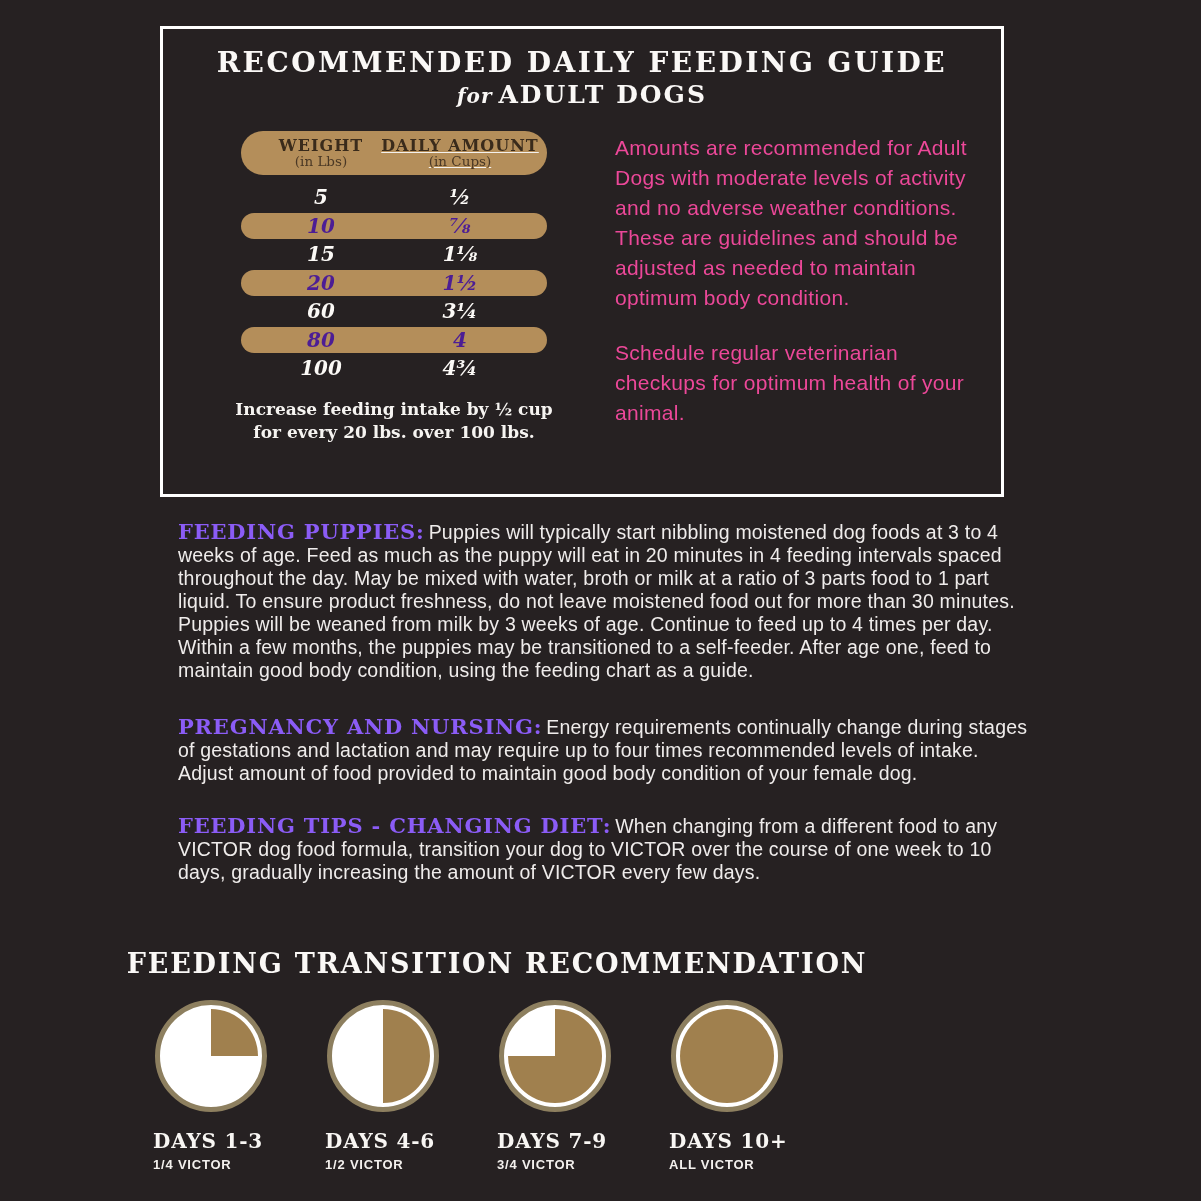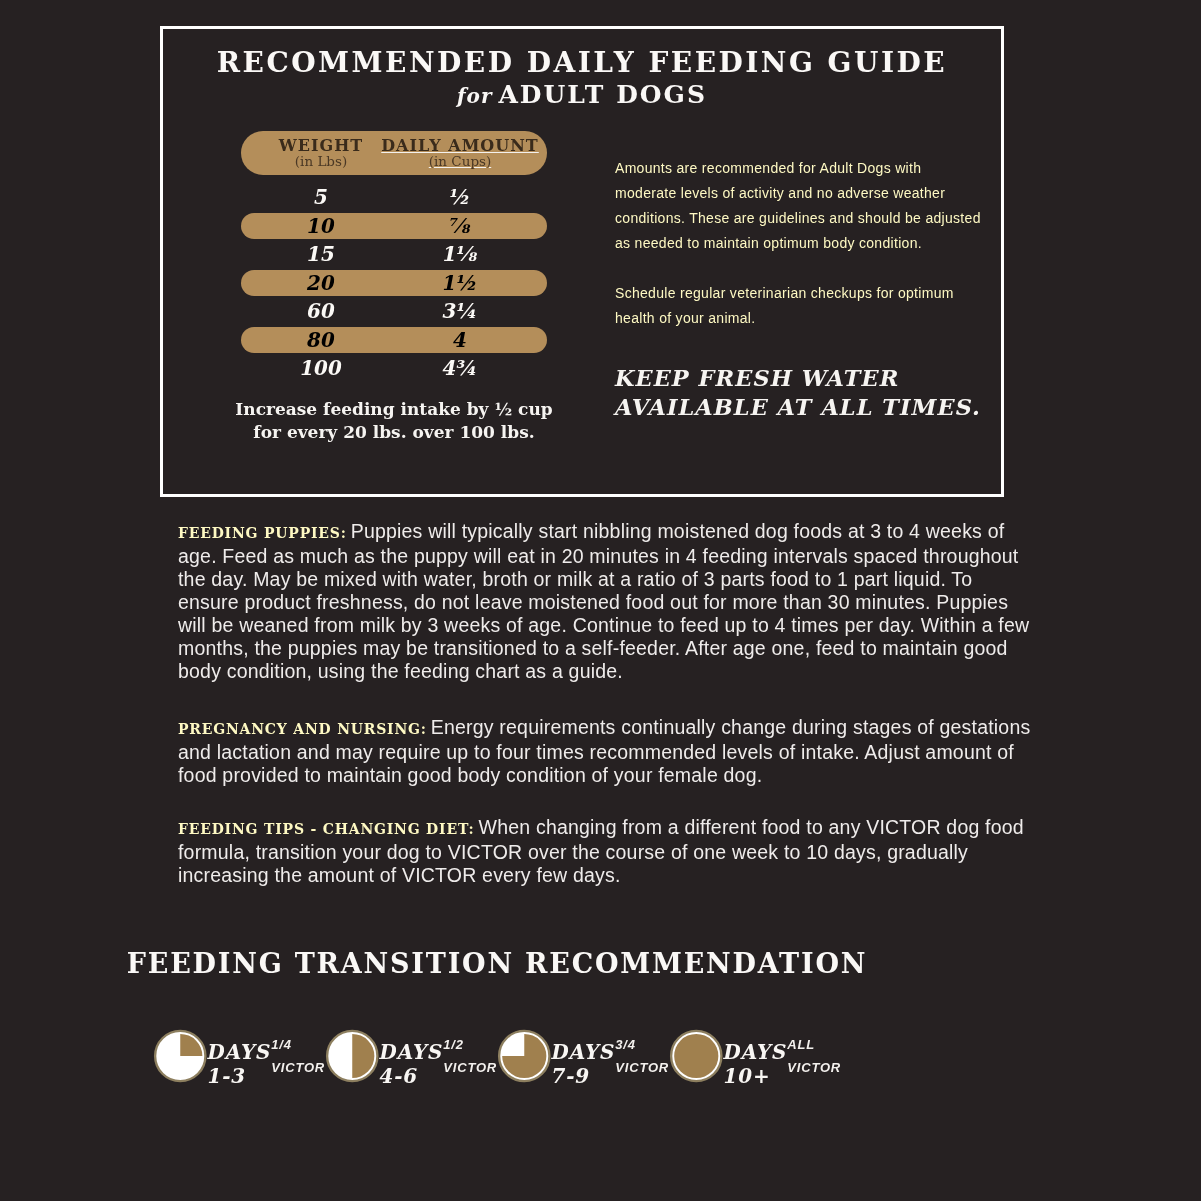--- a/index.html
+++ b/index.html
@@ -21,21 +21,21 @@
     font-size:28px; letter-spacing:2.5px; line-height:32px; color:#faf8f6;
   }
   .guide-subtitle {
     text-align:center; font-family:"DejaVu Serif", serif; font-weight:700;
     font-size:25px; letter-spacing:2px; line-height:30px; margin-top:1px; color:#faf8f6;
   }
   .guide-subtitle .for {
     font-weight:600; font-style:italic; font-size:20px; letter-spacing:1px;
     text-transform:none; margin-right:6px;
   }
-  .guide-content { display:flex; margin-top:20px; padding:0 20px 0 78px; gap:68px;align-items:center; }
+  .guide-content { display:flex; margin-top:20px; padding:0 20px 0 78px; gap:68px; }
   
   .feeding-table { width:306px; flex:0 0 306px; }
   .header-pill {
     width:306px; height:44px; background:#b48e5a; border-radius:22px;
     display:flex; align-items:center;
   }
   .hcol { display:flex; flex-direction:column; align-items:center; justify-content:center; }
   .hc1 { width:160px; }
   .hc2 { width:118px; white-space:nowrap;text-decoration:underline; }
   .hlabel {
@@ -45,59 +45,59 @@
   .hsub {
     font-family:"DejaVu Serif", serif; font-size:13.5px; color:#4a3825; line-height:15px;
   }
   .t-rows { margin-top:9px; }
   .t-row {
     width:306px; height:26px; margin-bottom:2.5px;
     display:flex; align-items:center;
     font-family:"DejaVu Serif", serif; font-weight:700; font-style:italic;
     font-size:20px; color:#fbf9f6;
   }
-  .t-row.pill { background:#b48e5a; border-radius:13px; color:#000000; }
+  .t-row.pill { background:#b48e5a; border-radius:13px; color:#4c1d95; }
   .tc1 { width:160px; text-align:center; }
   .tc2 { width:118px; text-align:center; white-space:nowrap; }
   .table-note {
     width:346px; margin-left:-20px; margin-top:17px; text-align:center;
     font-family:"DejaVu Serif", serif; font-weight:700;
     font-size:17px; line-height:23px; color:#f6f4f1;
   }
   
   .guide-text { flex:1; padding-top:2px; }
   .guide-text p {
-    font-size:14px; line-height:25px; letter-spacing:0.3px; color:#fef9c3;
+    font-size:21px; line-height:30px; letter-spacing:0.3px; color:#ec4899;
   }
   .guide-text p + p { margin-top:25px; }
   .keep-fresh {
     margin-top:33px; font-family:"DejaVu Serif", serif;
     font-weight:700; font-style:italic; font-size:22.5px; line-height:29px;
     letter-spacing:1px; color:#f6f4f1;
   }
   
   .sections { position:absolute; left:178px; top:520px; width:855px; }
   .section { margin-bottom:30px; }
   .section-text {
     font-size:19.5px; line-height:23px; letter-spacing:0.2px; color:#efeceb;
   }
   .sec-heading {
     font-family:"DejaVu Serif", serif; font-weight:700; font-style:normal;
-    font-size:14px; letter-spacing:0.8px; color:#fef9c3; margin-right:4px;
+    font-size:21px; letter-spacing:0.8px; color:#8b5cf6; margin-right:4px;
   }
   .section.s1 { margin-bottom:33px; }
   .section.s2 { margin-bottom:29px; }
   
   .transition { position:absolute; left:0; top:948px; width:994px; }
   .transition-title {
     text-align:center; font-family:"DejaVu Serif", serif; font-weight:700;
     font-size:27px; letter-spacing:1.8px; color:#faf8f6;
   }
   .steps { display:flex; justify-content:center; margin-top:19px; }
-  .step { width:172px; display:flex; flex-direction:row; align-items:center;font-style:italic; }
+  .step { width:172px; display:flex; flex-direction:column; align-items:flex-start; }
   .pie { width:116px; height:116px; display:block; }
   .step-days {
     margin-top:15px; font-family:"DejaVu Serif", serif; font-weight:700;
     font-size:20px; letter-spacing:0.8px; color:#f8f6f3; line-height:24px;
   }
   .step-amount {
     font-family:"Liberation Sans", sans-serif; font-weight:700;
     font-size:13px; letter-spacing:0.8px; color:#f3f0ed; line-height:23px;
   }
 </style>
@@ -156,21 +156,20 @@
             <span class="tc2">4¾</span>
           </div>
         </div>
 
         <div class="table-note">Increase feeding intake by ½ cup for every 20 lbs. over 100 lbs.</div>
       </div>
 
       <div class="guide-text">
         <p>Amounts are recommended for Adult Dogs with moderate levels of activity and no adverse weather conditions. These are guidelines and should be adjusted as needed to maintain optimum body condition.</p>
         <p>Schedule regular veterinarian checkups for optimum health of your animal.</p>
-        <div class="keep-fresh">KEEP FRESH WATER AVAILABLE AT ALL TIMES.</div>
       </div>
 
     </div>
   </div>
 
   <div class="sections">
     <div class="section s1">
       <p class="section-text">
         <span class="sec-heading">FEEDING PUPPIES:</span><span>Puppies will typically start nibbling moistened dog foods at 3 to 4 weeks of age. Feed as much as the puppy will eat in 20 minutes in 4 feeding intervals spaced throughout the day. May be mixed with water, broth or milk at a ratio of 3 parts food to 1 part liquid. To ensure product freshness, do not leave moistened food out for more than 30 minutes. Puppies will be weaned from milk by 3 weeks of age. Continue to feed up to 4 times per day. Within a few months, the puppies may be transitioned to a self-feeder. After age one, feed to maintain good body condition, using the feeding chart as a guide.</span>
       </p>

